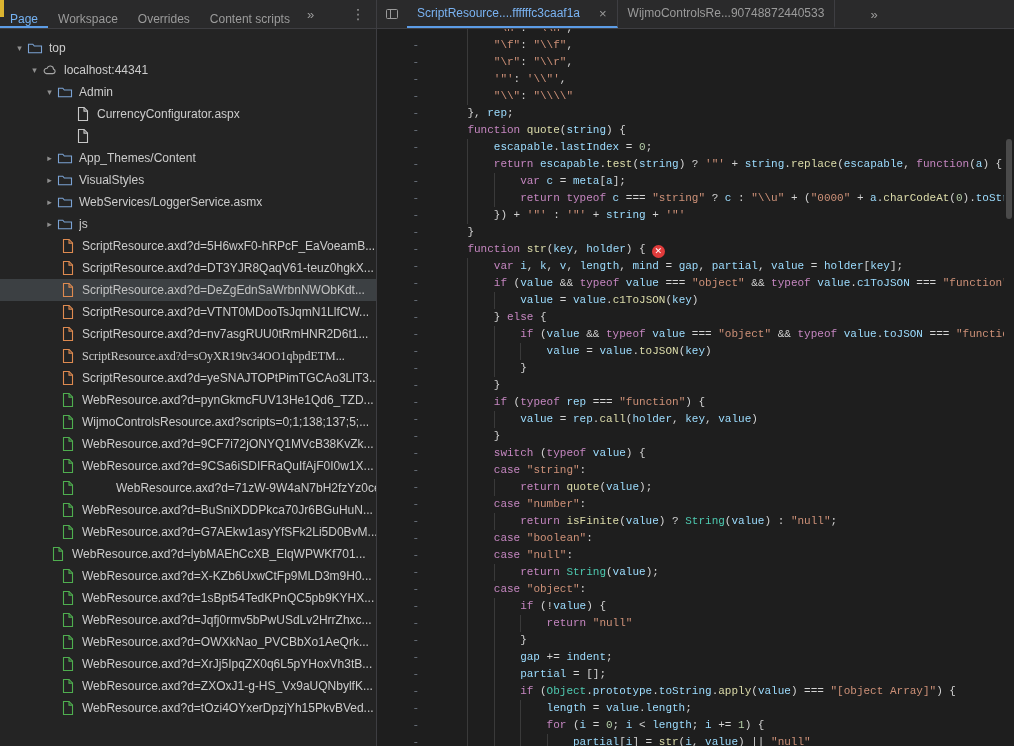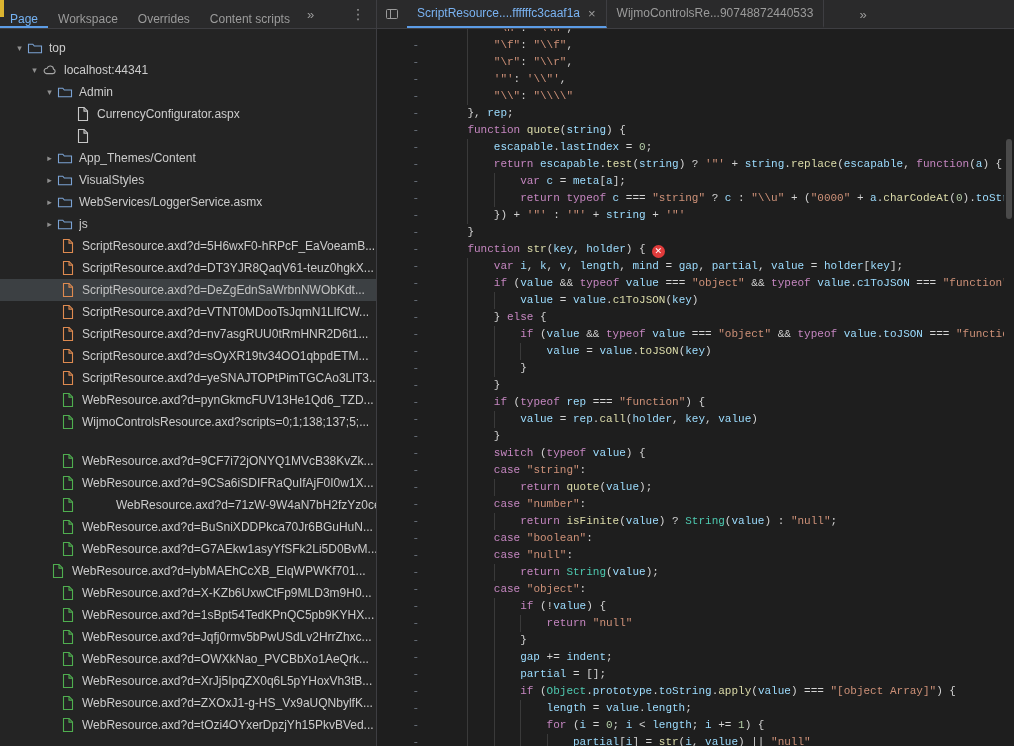--- a/index.html
+++ b/index.html
@@ -16,21 +16,21 @@
   .tab { padding:0 10px; display:flex; align-items:center; font-size:12px; color:#9b9b9b;
          border-bottom:2px solid transparent; white-space:nowrap; cursor:default;margin-top:12px; }
   .tab.active { color:#75b2f2; border-bottom-color:#5c9ce6; }
   .bar-btn { display:flex; align-items:center; padding:0 7px; color:#9b9b9b; font-size:13px; cursor:default; }
   .bar-btn.menu { margin-left:auto; margin-right:4px; font-size:14px; }
 
   .ed-tabbar { flex:1; display:flex; align-items:stretch; min-width:0; }
   .toggle-nav { display:flex; align-items:center; padding:0 8px; color:#9b9b9b; }
   .etab { display:flex; align-items:center; padding:0 10px; font-size:12px; color:#9b9b9b;
           border-right:1px solid #3e3e42; border-bottom:2px solid transparent; white-space:nowrap; }
-  .etab.active { color:#7ab3f2; border-bottom-color:#5c9ce6; }
+  .etab.active { color:#7ab3f2; border-bottom-color:#5c9ce6;gap:11px; }
   .etab-close { margin-left:8px; color:#9b9b9b; font-size:13px; }
   .ed-more { margin-left:28px; }
 
   
   .main { flex:1; display:flex; min-height:0; }
 
   
   .tree { width:377px; flex:none; background:#242424; border-right:1px solid #3e3e42;
           padding-top:8px; overflow:hidden; }
   .trow { height:22px; display:flex; align-items:center; white-space:nowrap; font-size:12px;
@@ -224,21 +224,21 @@
         </div>
         <div class="trow" style="padding-left: 60px;">
           <span class="ticon ti-file tc-orange">
             <svg viewBox="0 0 16 16">
               <path d="M3.5 1.5h5.6l3.4 3.4v9.6h-9z" fill="none" stroke="currentColor" stroke-width="1.1"></path>
               <path d="M9 1.7v3.4h3.4" fill="none" stroke="currentColor" stroke-width="1.1"></path>
             </svg>
           </span>
           <span class="tlabel">ScriptResource.axd?d=nv7asgRUU0tRmHNR2D6t1...</span>
         </div>
-        <div class="trow" style="padding-left: 60px;">
+        <div class="trow" style="padding-left: 60px; font-family: Liberation Serif, serif;">
           <span class="ticon ti-file tc-orange">
             <svg viewBox="0 0 16 16">
               <path d="M3.5 1.5h5.6l3.4 3.4v9.6h-9z" fill="none" stroke="currentColor" stroke-width="1.1"></path>
               <path d="M9 1.7v3.4h3.4" fill="none" stroke="currentColor" stroke-width="1.1"></path>
             </svg>
           </span>
           <span class="tlabel">ScriptResource.axd?d=sOyXR19tv34OO1qbpdETM...</span>
         </div>
         <div class="trow" style="padding-left: 60px;">
           <span class="ticon ti-file tc-orange">
@@ -260,21 +260,21 @@
         </div>
         <div class="trow" style="padding-left: 60px;">
           <span class="ticon ti-file tc-green">
             <svg viewBox="0 0 16 16">
               <path d="M3.5 1.5h5.6l3.4 3.4v9.6h-9z" fill="none" stroke="currentColor" stroke-width="1.1"></path>
               <path d="M9 1.7v3.4h3.4" fill="none" stroke="currentColor" stroke-width="1.1"></path>
             </svg>
           </span>
           <span class="tlabel">WijmoControlsResource.axd?scripts=0;1;138;137;5;...</span>
         </div>
-        <div class="trow" style="padding-left: 60px; margin-top: 17px;">
+        <div class="trow" style="padding-left: 60px;">
           <span class="ticon ti-file tc-green">
             <svg viewBox="0 0 16 16">
               <path d="M3.5 1.5h5.6l3.4 3.4v9.6h-9z" fill="none" stroke="currentColor" stroke-width="1.1"></path>
               <path d="M9 1.7v3.4h3.4" fill="none" stroke="currentColor" stroke-width="1.1"></path>
             </svg>
           </span>
           <span class="tlabel">WebResource.axd?d=9CF7i72jONYQ1MVcB38KvZk...</span>
         </div>
         <div class="trow" style="padding-left: 60px;">
           <span class="ticon ti-file tc-green">

